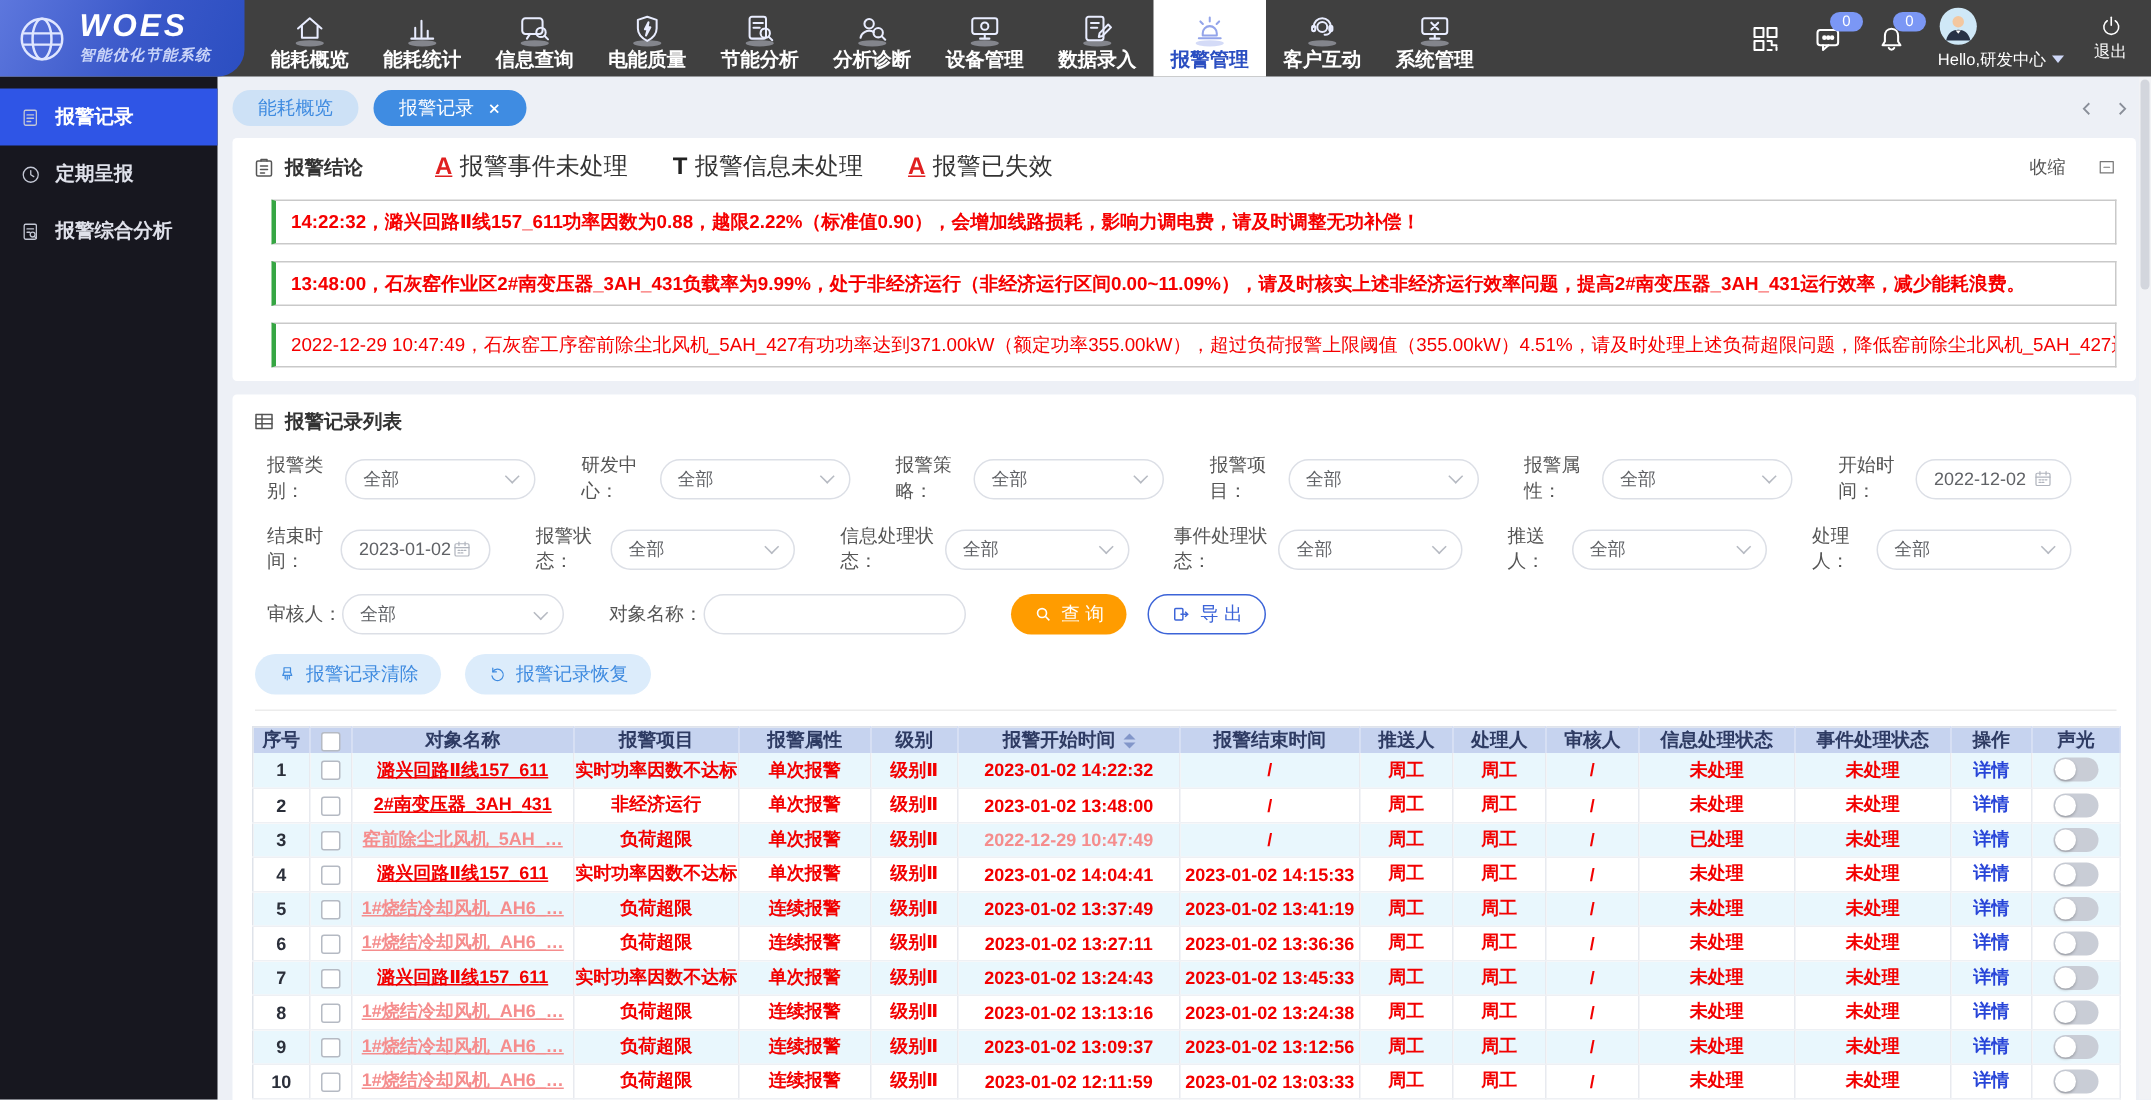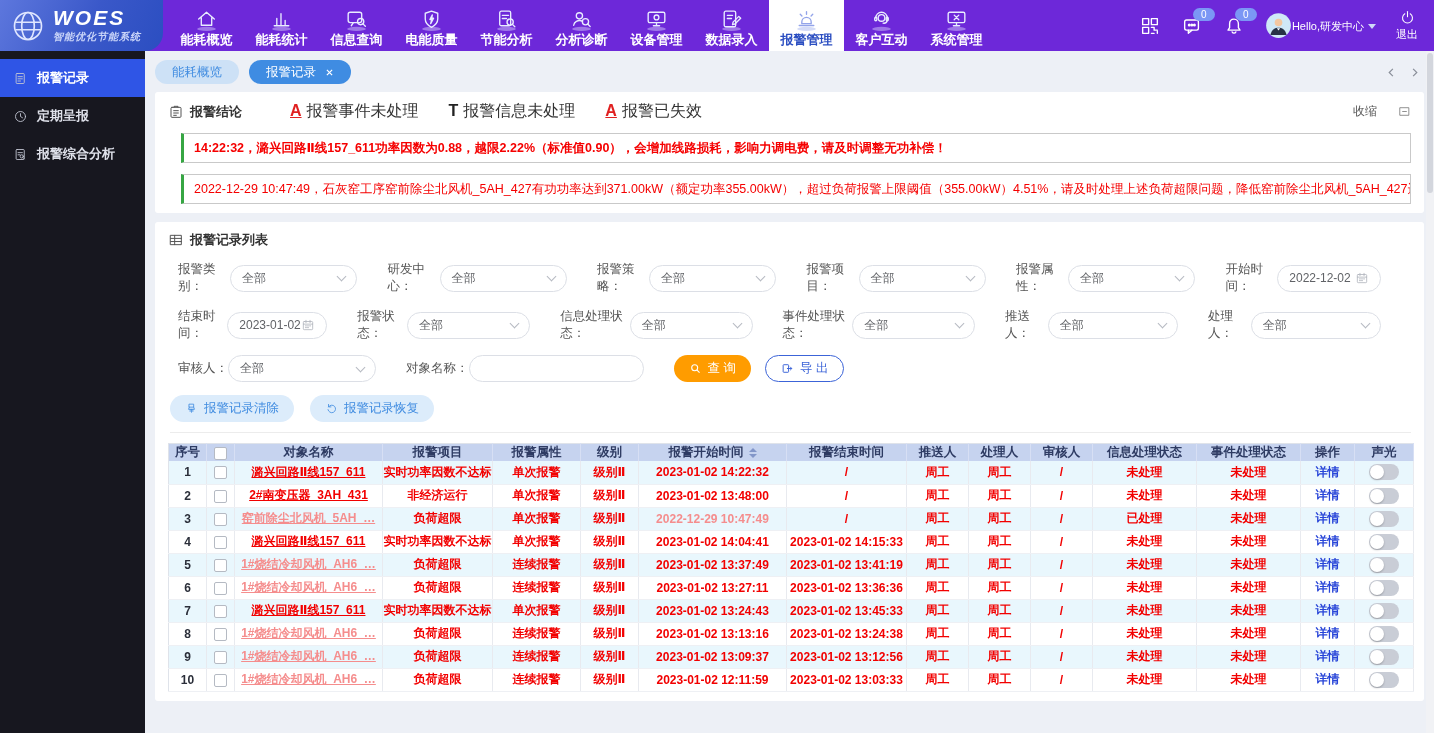--- a/index.html
+++ b/index.html
@@ -1,37 +1,37 @@
 <!DOCTYPE html>
 <html><head>
 <meta charset="utf-8">
 <style>
   * { box-sizing:border-box; margin:0; padding:0; }
   html,body { width:1434px; height:733px; overflow:hidden; }
   body { font-family:"Liberation Sans","DejaVu Sans",sans-serif; background:#edf0f6; font-size:12px; }
   svg { display:block; }
 
   
-  .topnav { position:absolute; top:0; left:0; width:1434px; height:51px; background:#6d28d9; display:flex; z-index:20; }
+  .topnav { position:absolute; top:0; left:0; width:1434px; height:51px; background:#404040; display:flex; z-index:20; }
   .logo { width:163px; height:51px; background:linear-gradient(115deg,#5d77dd 0%,#3a58c9 55%,#2b4ec1 100%); display:flex; align-items:center; gap:7px; padding-left:10px; border-radius:0 0 18px 0; }
   .logo-globe svg { width:36px; height:36px; }
   .logo-name { color:#fff; font-size:21px; font-weight:bold; font-style:italic; letter-spacing:2px; line-height:21px; }
   .logo-sub { color:#c9d4f8; font-size:10px; font-weight:bold; font-style:italic; letter-spacing:1px; margin-top:2px; }
   .nav-items { display:flex; height:51px; margin-left:6px; }
   .nav-item { width:75px; display:flex; flex-direction:column; align-items:center; justify-content:flex-end; padding-bottom:3px; color:#fff; cursor:pointer; }
   .nav-item .nav-icon { color:#e9edff; }
   .nav-item .nav-icon svg { width:25px; height:25px; }
   .nav-label { font-size:13px; font-weight:bold; line-height:16px; }
   .nav-item.active { background:#fff; color:#2b4ec1;text-align:right; }
   .nav-item.active .nav-icon { color:#93a4ea; }
   .topnav-right { margin-left:auto; display:flex; align-items:center; gap:20px; padding-right:16px; color:#fff; }
   .tn-ico { position:relative; cursor:pointer; }
   .tn-ico svg { width:22px; height:22px; }
   .badge { position:absolute; top:-7px; left:12px; min-width:22px; height:13px; line-height:13px; background:#7b97f5; border-radius:8px; font-size:10px; text-align:center; padding:0 4px; color:#fff; }
-  .user { display:flex; flex-direction:row; align-items:center; cursor:pointer; }
+  .user { display:flex; flex-direction:column; align-items:flex-start; cursor:pointer; }
   .user svg { width:27px; height:27px; }
   .greeting { font-size:11px; margin-top:1px; display:flex; align-items:center; gap:4px; }
   .caret-down { width:0; height:0; border-left:4px solid transparent; border-right:4px solid transparent; border-top:5px solid #cfd8f8; }
   .logout { display:flex; flex-direction:column; align-items:center; cursor:pointer; font-size:11px; }
   .logout svg { width:17px; height:17px; margin-bottom:1px; }
 
   
   .sidebar { position:absolute; top:51px; left:0; width:145px; height:682px; background:#17171f; padding-top:8px; }
   .side-item { height:38px; display:flex; align-items:center; gap:9px; padding-left:13px; color:#dfe1ea; font-size:13px; font-weight:bold; cursor:pointer; }
   .side-item svg { width:15px; height:15px; color:#c3c7d4; }
@@ -367,20 +367,21 @@
         <span>
             <svg viewBox="0 0 24 24" fill="none" stroke="currentColor" stroke-width="1.5" stroke-linecap="round" stroke-linejoin="round">
               <rect x="4" y="5" width="16" height="14"></rect>
               <path d="M8.5 12 H15.5"></path>
             </svg>
           </span>
       </span>
     </div>
     <div class="alerts" id="alerts">
         <div class="alert bold"><span>14:22:32，潞兴回路Ⅱ线157_611功率因数为0.88，越限2.22%（标准值0.90），会增加线路损耗，影响力调电费，请及时调整无功补偿！</span></div>
+        <div class="alert bold"><span>13:48:00，石灰窑作业区2#南变压器_3AH_431负载率为9.99%，处于非经济运行（非经济运行区间0.00~11.09%），请及时核实上述非经济运行效率问题，提高2#南变压器_3AH_431运行效率，减少能耗浪费。</span></div>
         <div class="alert"><span>2022-12-29 10:47:49，石灰窑工序窑前除尘北风机_5AH_427有功功率达到371.00kW（额定功率355.00kW），超过负荷报警上限阈值（355.00kW）4.51%，请及时处理上述负荷超限问题，降低窑前除尘北风机_5AH_427运行潜在安全风险。</span></div>
       </div>
   </div>
 
   <div class="panel" style="margin-top:9px;">
     <div class="sec-title">
       <span>
           <svg viewBox="0 0 24 24" fill="none" stroke="currentColor" stroke-width="1.5" stroke-linecap="round" stroke-linejoin="round">
             <rect x="4" y="5" width="16" height="14"></rect>
             <path d="M4 9.6 H20 M4 14.3 H20 M10 5 V19"></path>

